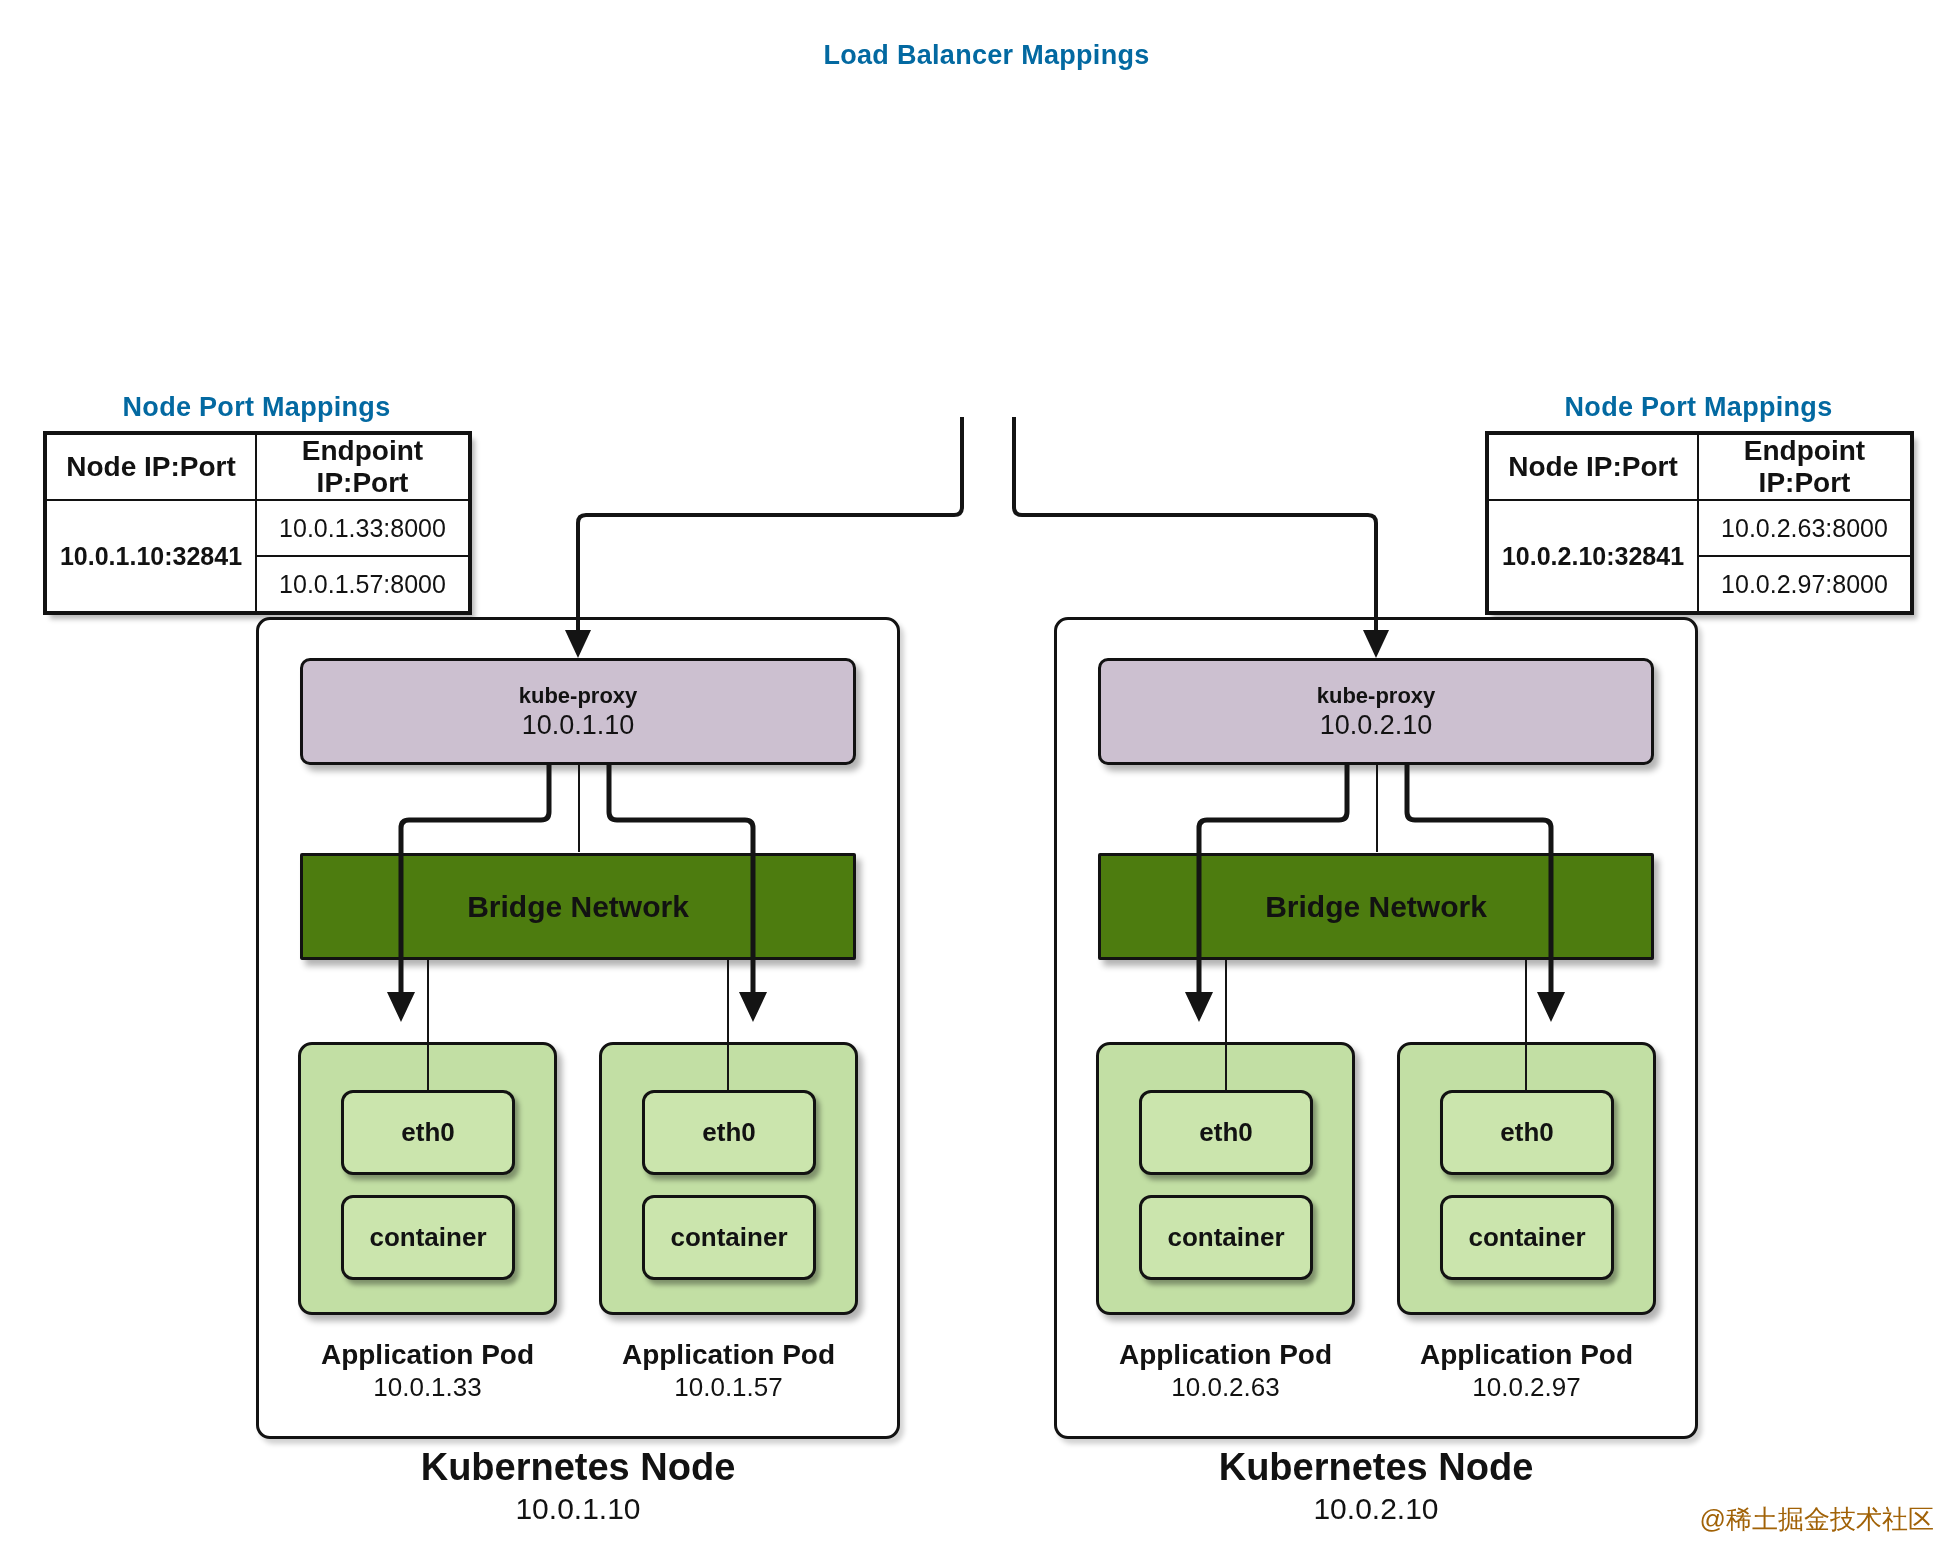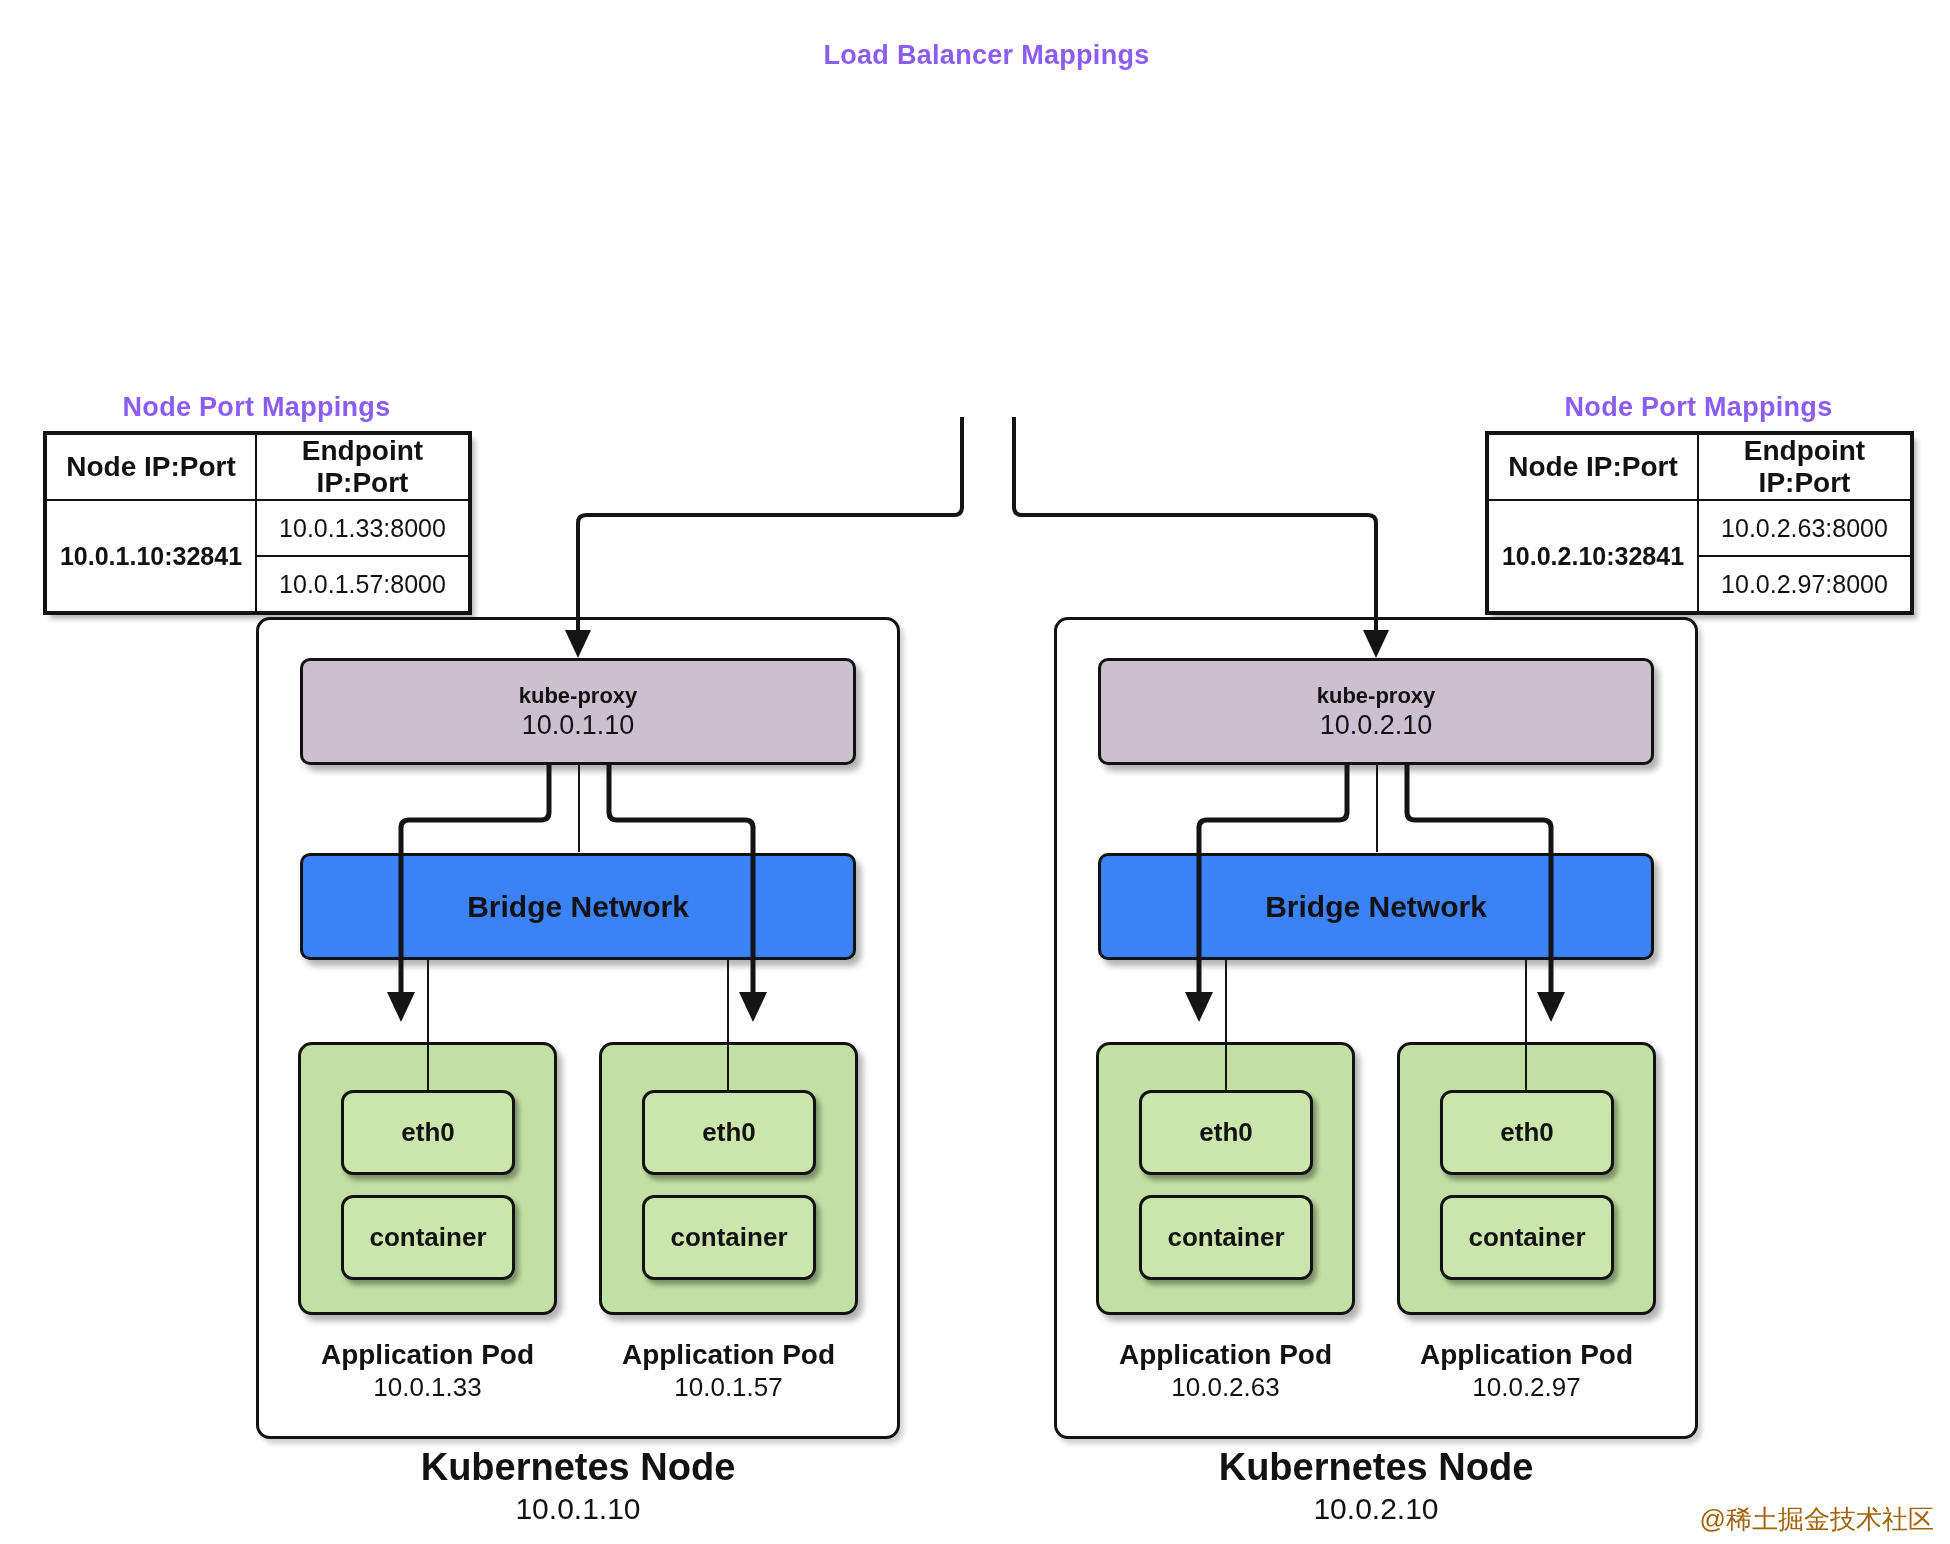--- a/index.html
+++ b/index.html
@@ -1,21 +1,21 @@
 <!DOCTYPE html>
 <html><head>
 <meta charset="utf-8">
 <style>
   html,body{margin:0;padding:0;background:#ffffff;}
   #canvas{
     position:relative;width:1950px;height:1544px;background:#ffffff;
     font-family:"Liberation Sans","DejaVu Sans",sans-serif;color:#121212;overflow:hidden;
   }
   .abs{position:absolute;}
-  .tbl-title{font-size:27px;font-weight:700;text-align:center;letter-spacing:.3px;color:#8b5cf6;}
+  .tbl-title{font-size:27px;font-weight:700;text-align:center;letter-spacing:.3px;color:#0369a1;}
   table.map{
     border-collapse:collapse;background:#ffffff;table-layout:fixed;
     box-shadow:5px 6px 5px rgba(0,0,0,0.28);
   }
   table.map th,table.map td{
     border:2px solid #121212;text-align:center;vertical-align:middle;padding:0;
   }
   table.map{border:1px solid #121212;outline:2px solid #121212;}
   table.map th{font-size:28px;font-weight:700;}
   table.map td{font-size:25px;font-weight:400;}
@@ -25,21 +25,21 @@
     flex-direction:column;box-shadow:5px 6px 6px rgba(0,0,0,0.30);
   }
   .lb-box{background:#f8d7e4;border-radius:18px;font-size:42px;font-weight:700;}
   .node-box{
     position:absolute;box-sizing:border-box;background:#ffffff;border:3px solid #121212;
     border-radius:14px;box-shadow:4px 5px 5px rgba(0,0,0,0.18);
   }
   .kube-proxy{background:#ccc0d0;border-radius:10px;}
   .kube-proxy .name{font-size:22px;font-weight:700;line-height:1.25;}
   .kube-proxy .ip{font-size:27px;font-weight:400;line-height:1.2;}
-  .bridge{background:#3b82f6;border-radius:10px;font-size:30px;font-weight:700;}
+  .bridge{background:#4d7c0f;border-radius:2px;font-size:30px;font-weight:700;}
   .pod{background:#c2dfa4;border-radius:14px;box-shadow:5px 6px 6px rgba(0,0,0,0.30);}
   .inner-box{
     position:absolute;box-sizing:border-box;background:#cbe5ad;border:3px solid #121212;border-radius:12px;
     display:flex;align-items:center;justify-content:center;font-size:26px;font-weight:700;
     box-shadow:4px 5px 5px rgba(0,0,0,0.35);
   }
   .pod-label{position:absolute;text-align:center;}
   .pod-label .t{font-size:28px;font-weight:700;line-height:1.2;}
   .pod-label .ip{font-size:26px;font-weight:400;line-height:1.2;text-align:center;}
   .node-caption{position:absolute;text-align:center;}

